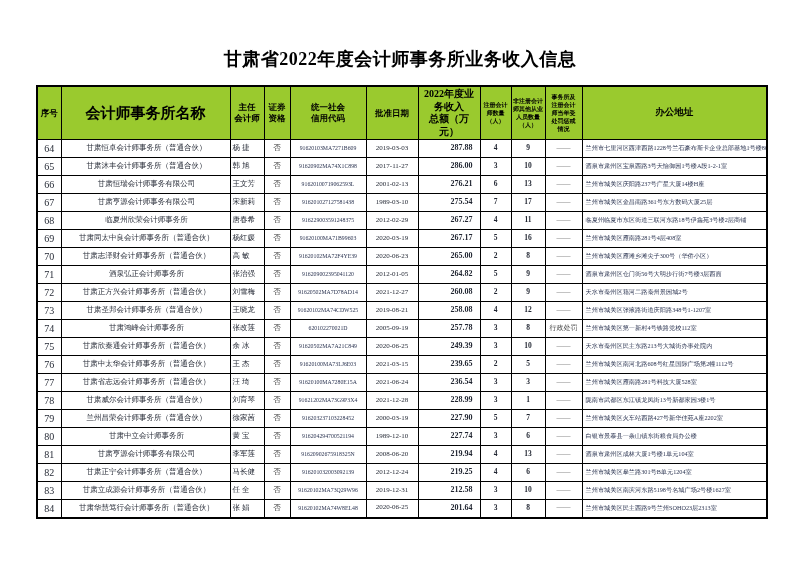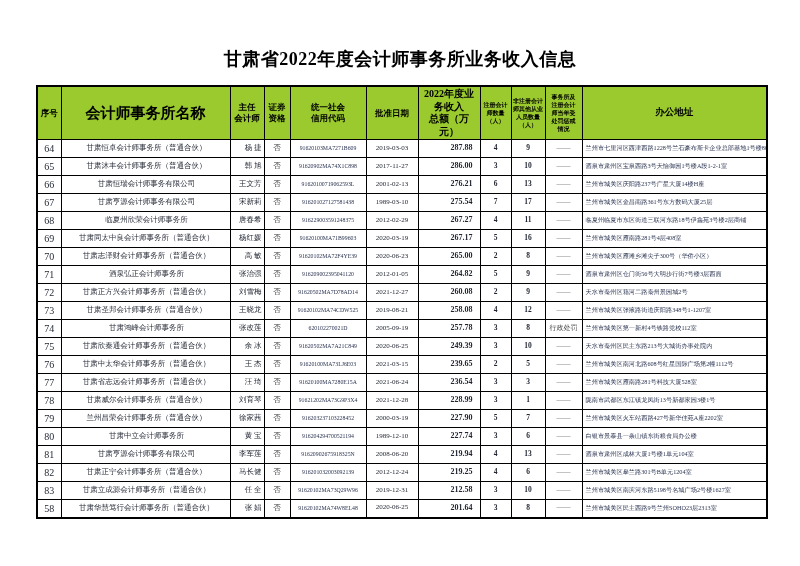--- a/index.html
+++ b/index.html
@@ -36,21 +36,21 @@
   }
   
   th.col-no, th.col-chief, th.col-sec, th.col-code, th.col-date { font-size: 8.5px; }
   th.col-name { font-size: 15px; }
   th.col-revenue { font-size: 10px; }
   th.col-cpa, th.col-other, th.col-penalty { font-size: 6px; line-height: 1.35; }
   th.col-address { font-size: 9.5px; font-family: Liberation Serif, serif; }
   
   td.col-no { text-align: center; font-size: 10px; }
   td.col-name { text-align: center; font-size: 7.5px; padding-left: 4px; }
-  td.col-chief { text-align: right; font-size: 7.5px; }
+  td.col-chief { text-align: left; font-size: 7.5px; }
   td.col-sec { text-align: center; font-size: 7.5px; color: #333; }
   td.col-code { text-align: center; font-size: 5.8px; color: #2a3350; }
   td.col-date { text-align: center; font-size: 7px; margin-left: 26px; }
   td.col-revenue { text-align: right; font-size: 8px; font-weight: bold; padding-right: 7px; }
   td.col-cpa, td.col-other { text-align: center; font-size: 7.5px; font-weight: bold; }
   td.col-penalty { text-align: center; font-size: 7px; color: #444; }
   td.col-address { text-align: left; font-size: 6.2px; padding-left: 3px; color: #2a3350; }
 </style>
 </head>
 <body>
@@ -355,21 +355,21 @@
           <td class="col-sec">否</td>
           <td class="col-code">91620102MA73Q29W96</td>
           <td class="col-date">2019-12-31</td>
           <td class="col-revenue">212.58</td>
           <td class="col-cpa">3</td>
           <td class="col-other">10</td>
           <td class="col-penalty">——</td>
           <td class="col-address">兰州市城关区南滨河东路5198号名城广场2号楼1627室</td>
         </tr>
         <tr>
-          <td class="col-no">58</td>
+          <td class="col-no">84</td>
           <td class="col-name">甘肃华慧笃行会计师事务所（普通合伙）</td>
           <td class="col-chief">张 娟</td>
           <td class="col-sec">否</td>
           <td class="col-code">91620102MA74W8EL48</td>
           <td class="col-date">2020-06-25</td>
           <td class="col-revenue">201.64</td>
           <td class="col-cpa">3</td>
           <td class="col-other">8</td>
           <td class="col-penalty">——</td>
           <td class="col-address">兰州市城关区民主西路9号兰州SOHO23层2313室</td>

